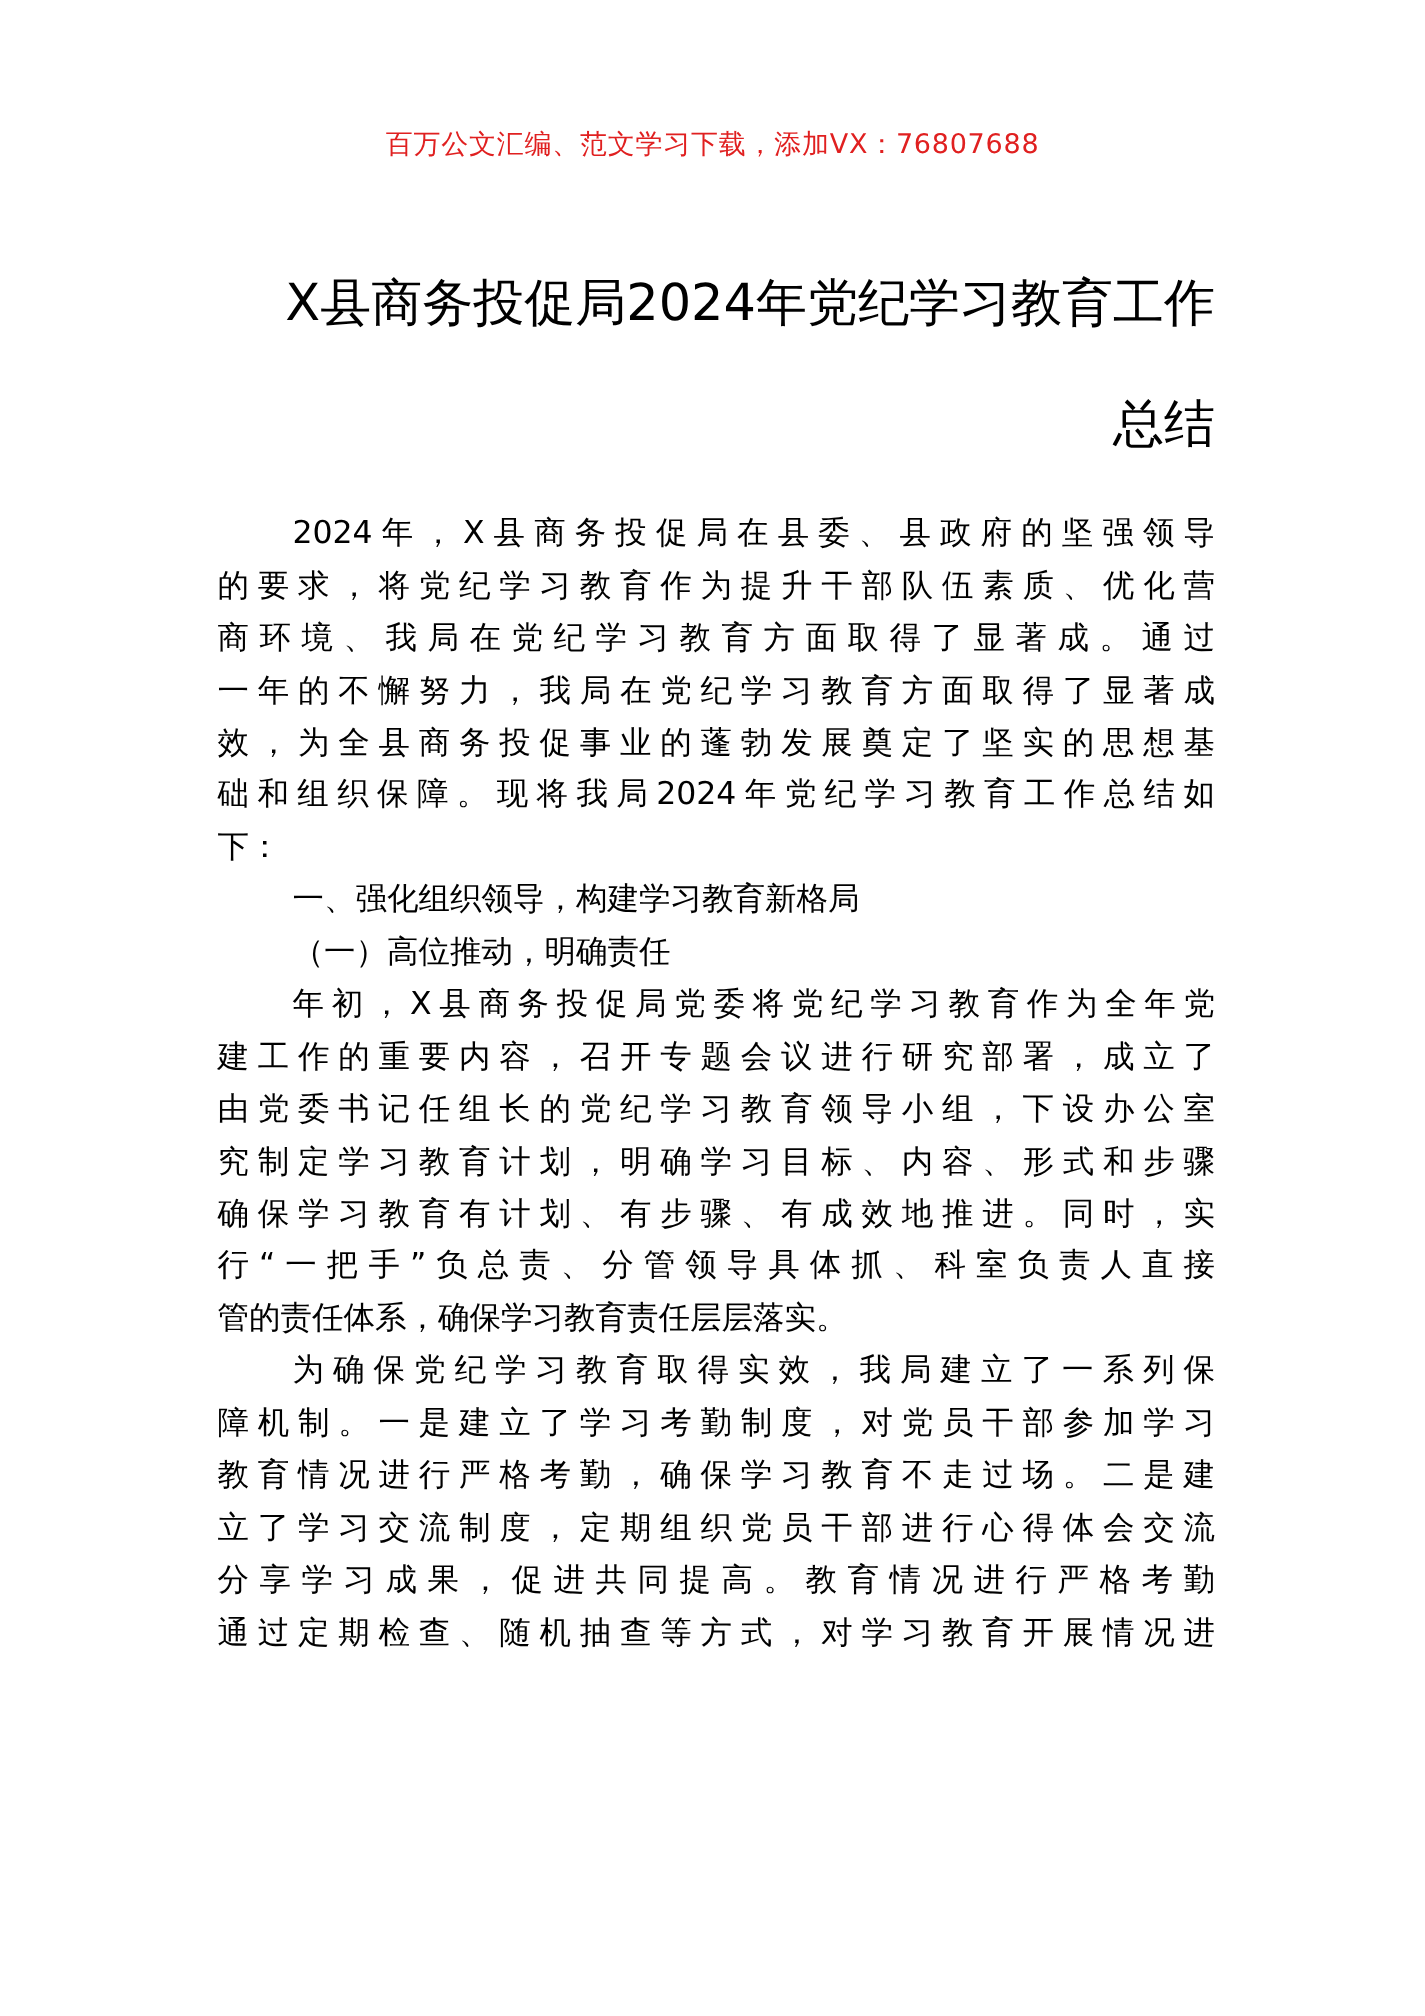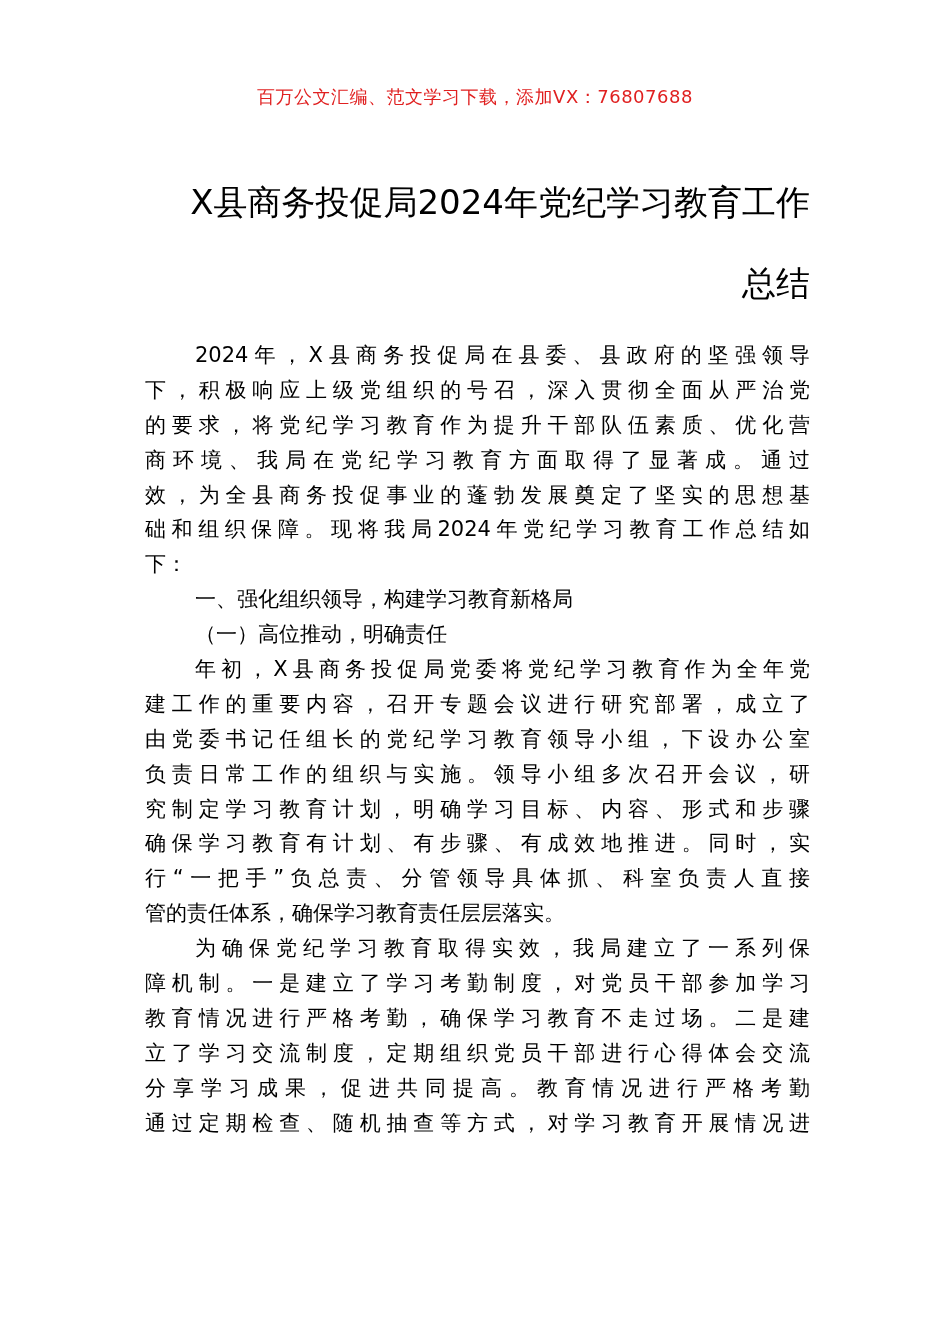--- a/index.html
+++ b/index.html
@@ -21,32 +21,31 @@
 </style>
 </head>
 <body>
 
 <div class="page">
   <div class="watermark">百万公文汇编、范文学习下载，添加VX：76807688</div>
   <div class="title l1">X县商务投促局2024年党纪学习教育工作</div>
   <div class="title l2">总结</div>
   <div class="body" id="body">
       <div class="line indent">2024年，X县商务投促局在县委、县政府的坚强领导</div>
-      <div class="line">下，积极响应上级党组织的号召，深入贯彻全面从严治党</div>
       <div class="line">的要求，将党纪学习教育作为提升干部队伍素质、优化营</div>
       <div class="line">商环境、我局在党纪学习教育方面取得了显著成。通过</div>
+      <div class="line">一年的不懈努力，我局在党纪学习教育方面取得了显著成</div>
       <div class="line">效，为全县商务投促事业的蓬勃发展奠定了坚实的思想基</div>
       <div class="line">础和组织保障。现将我局2024年党纪学习教育工作总结如</div>
       <div class="line last">下：</div>
       <div class="line indent last heading">一、强化组织领导，构建学习教育新格局</div>
       <div class="line indent last heading">（一）高位推动，明确责任</div>
       <div class="line indent">年初，X县商务投促局党委将党纪学习教育作为全年党</div>
       <div class="line">建工作的重要内容，召开专题会议进行研究部署，成立了</div>
       <div class="line">由党委书记任组长的党纪学习教育领导小组，下设办公室</div>
-      <div class="line">负责日常工作的组织与实施。领导小组多次召开会议，研</div>
       <div class="line">究制定学习教育计划，明确学习目标、内容、形式和步骤</div>
       <div class="line">确保学习教育有计划、有步骤、有成效地推进。同时，实</div>
       <div class="line">行“一把手”负总责、分管领导具体抓、科室负责人直接</div>
       <div class="line last">管的责任体系，确保学习教育责任层层落实。</div>
       <div class="line indent">为确保党纪学习教育取得实效，我局建立了一系列保</div>
       <div class="line">障机制。一是建立了学习考勤制度，对党员干部参加学习</div>
       <div class="line">教育情况进行严格考勤，确保学习教育不走过场。二是建</div>
       <div class="line">立了学习交流制度，定期组织党员干部进行心得体会交流</div>
       <div class="line">分享学习成果，促进共同提高。教育情况进行严格考勤</div>
       <div class="line">通过定期检查、随机抽查等方式，对学习教育开展情况进</div>

